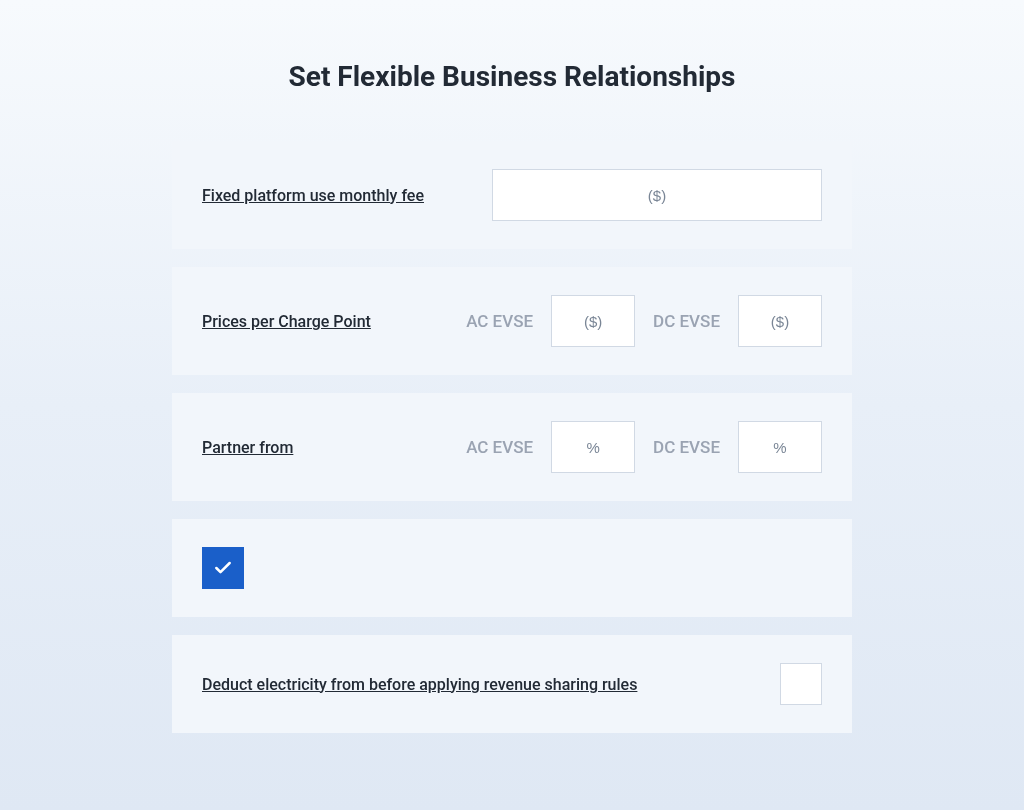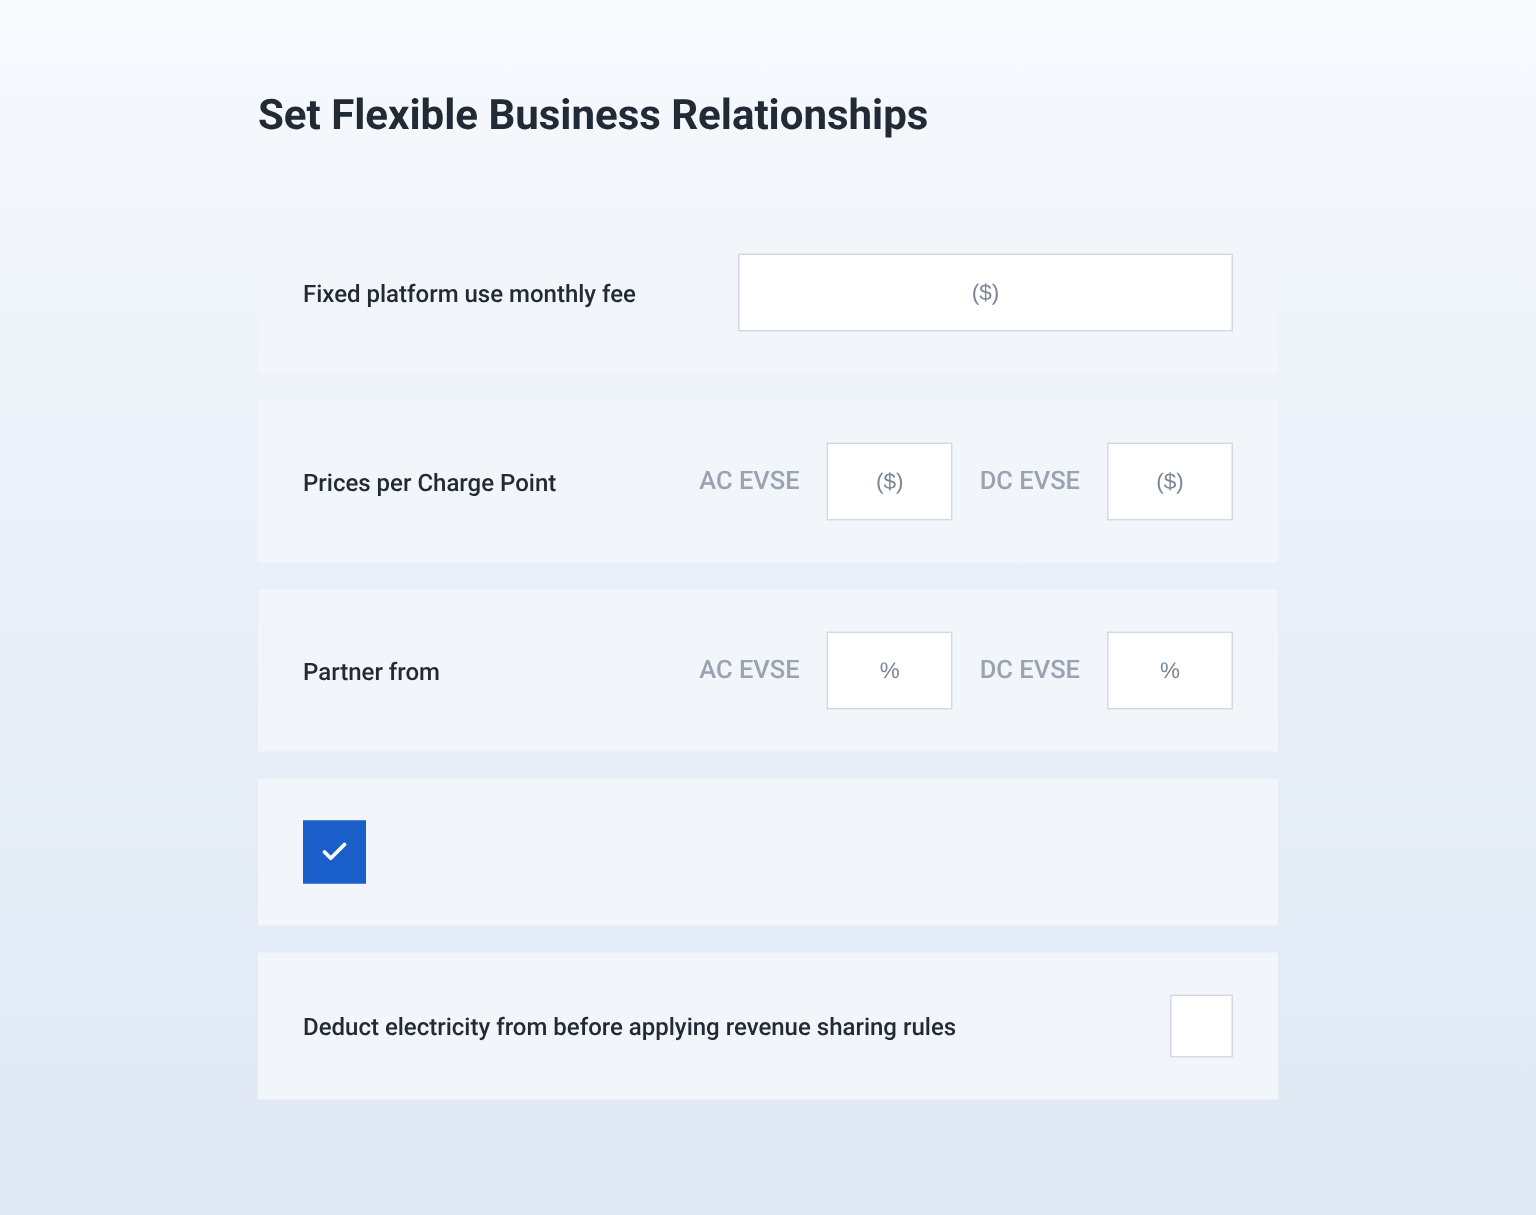--- a/index.html
+++ b/index.html
@@ -12,38 +12,40 @@
       height: 810px;
       font-family: -apple-system, BlinkMacSystemFont, 'Segoe UI', Roboto, Helvetica, Arial, sans-serif;
       background: linear-gradient(to bottom, #f7fafd 0%, #e8eff8 50%, #dfe8f4 100%);
       padding: 60px 0;
     }
     .container {
       width: 680px;
       margin: 0 auto;
     }
     .page-title {
+      text-align: center;
       font-size: 28px;
       font-weight: 700;
       color: #222a35;
       margin-bottom: 48px;
     }
     .card {
       background: #f2f6fb;
       padding: 28px 30px;
       margin-bottom: 18px;
       display: flex;
       align-items: center;
       justify-content: space-between;
     }
     .card-label {
       font-size: 16px;
       color: #222a35;
       font-weight: 500;
       flex: 1;
+      text-decoration: underline;
     }
     .input-large {
       width: 330px;
       height: 52px;
       background: #ffffff;
       border: 1px solid #d1d9e4;
       text-align: center;
       font-size: 15px;
       color: #7a8696;
       outline: none;

